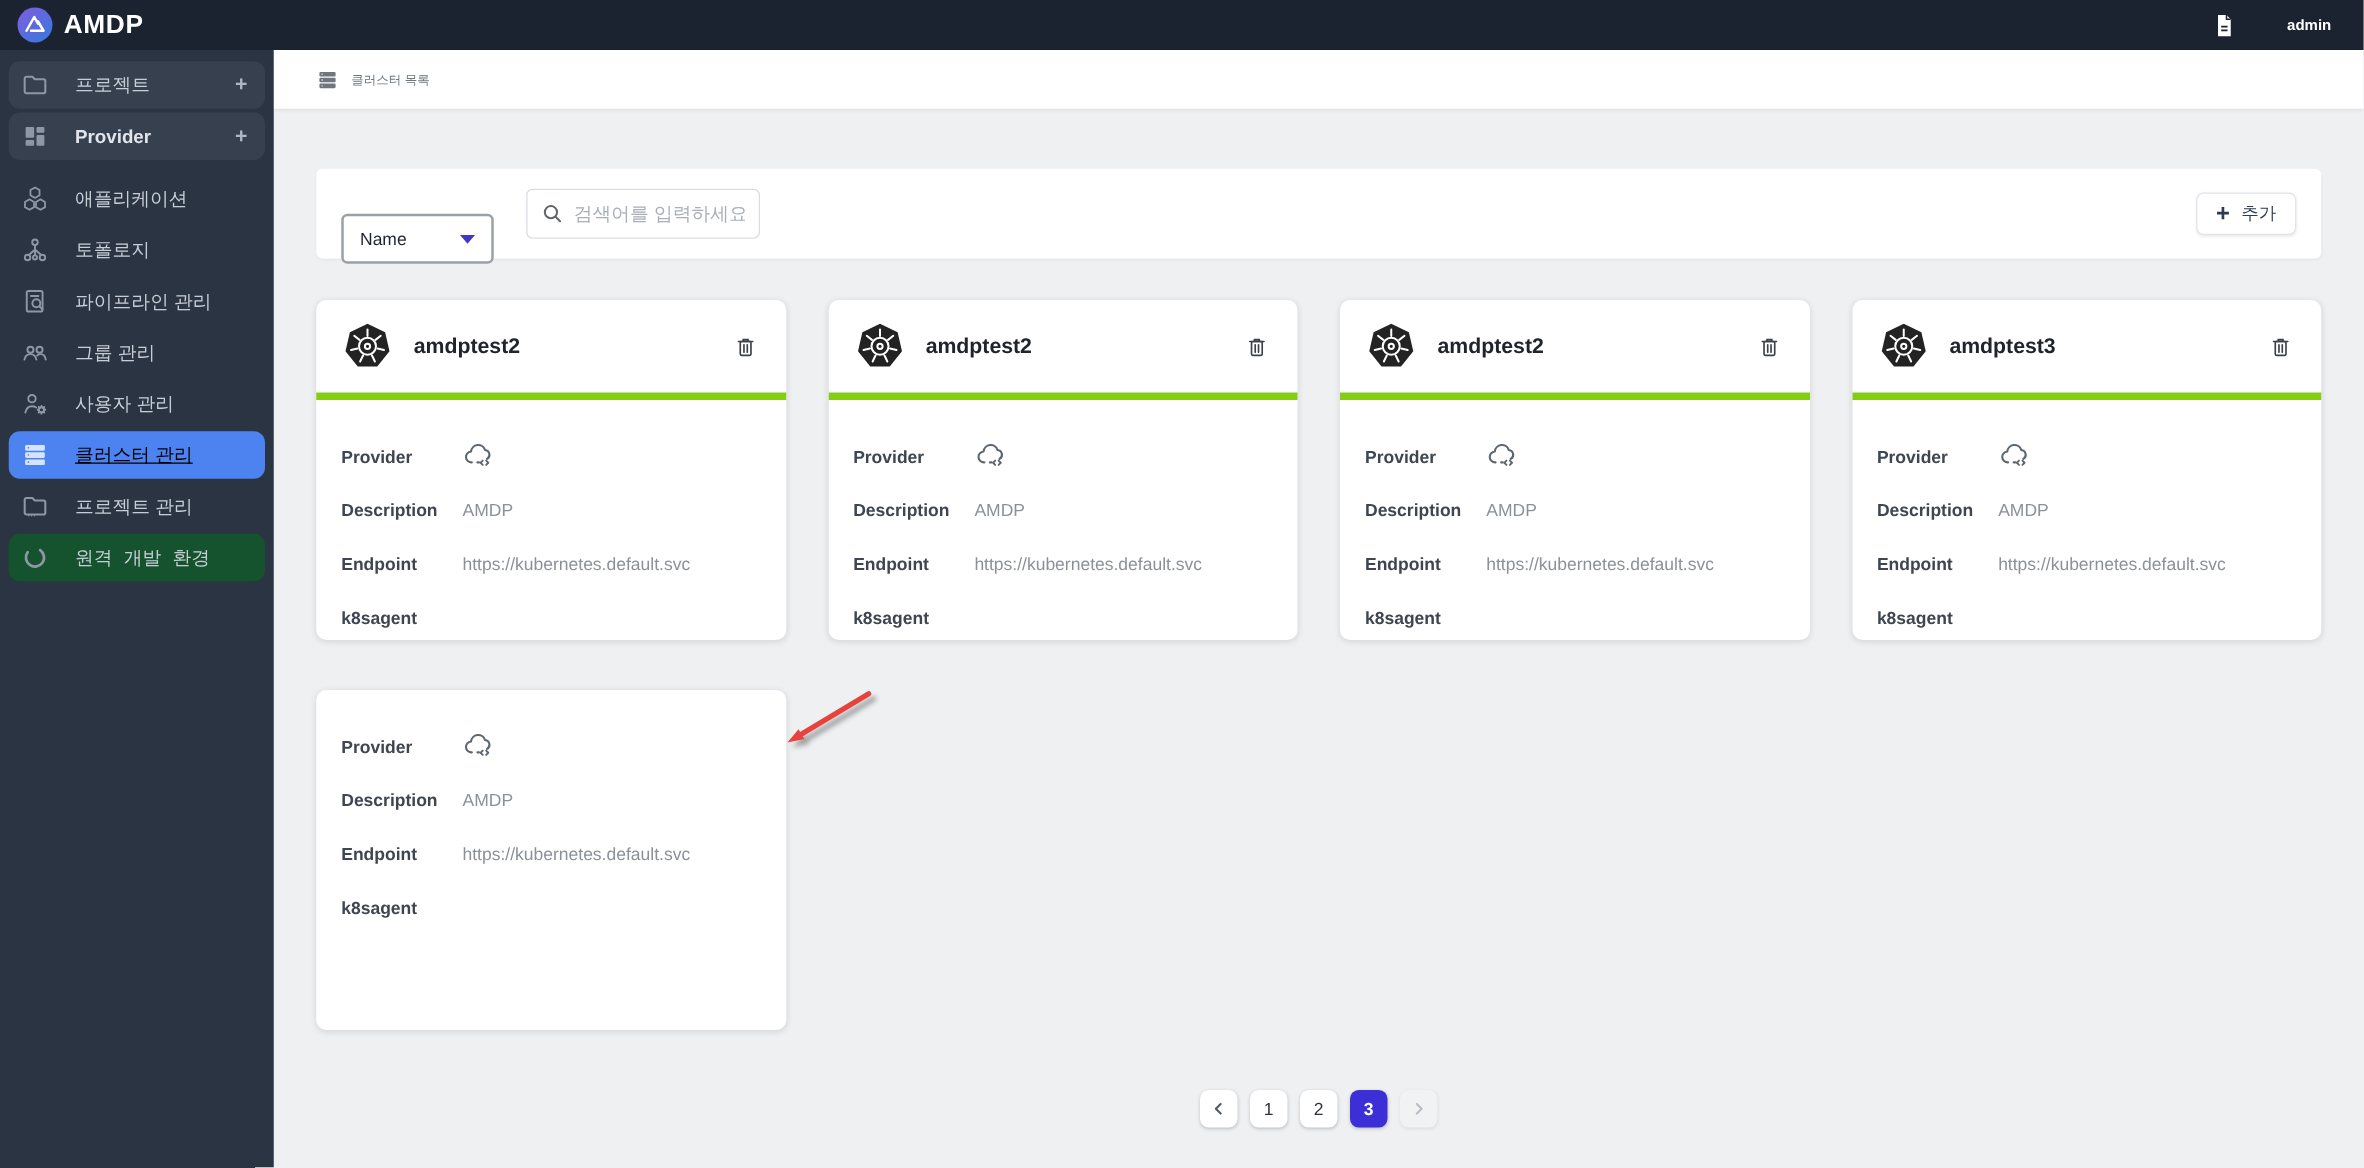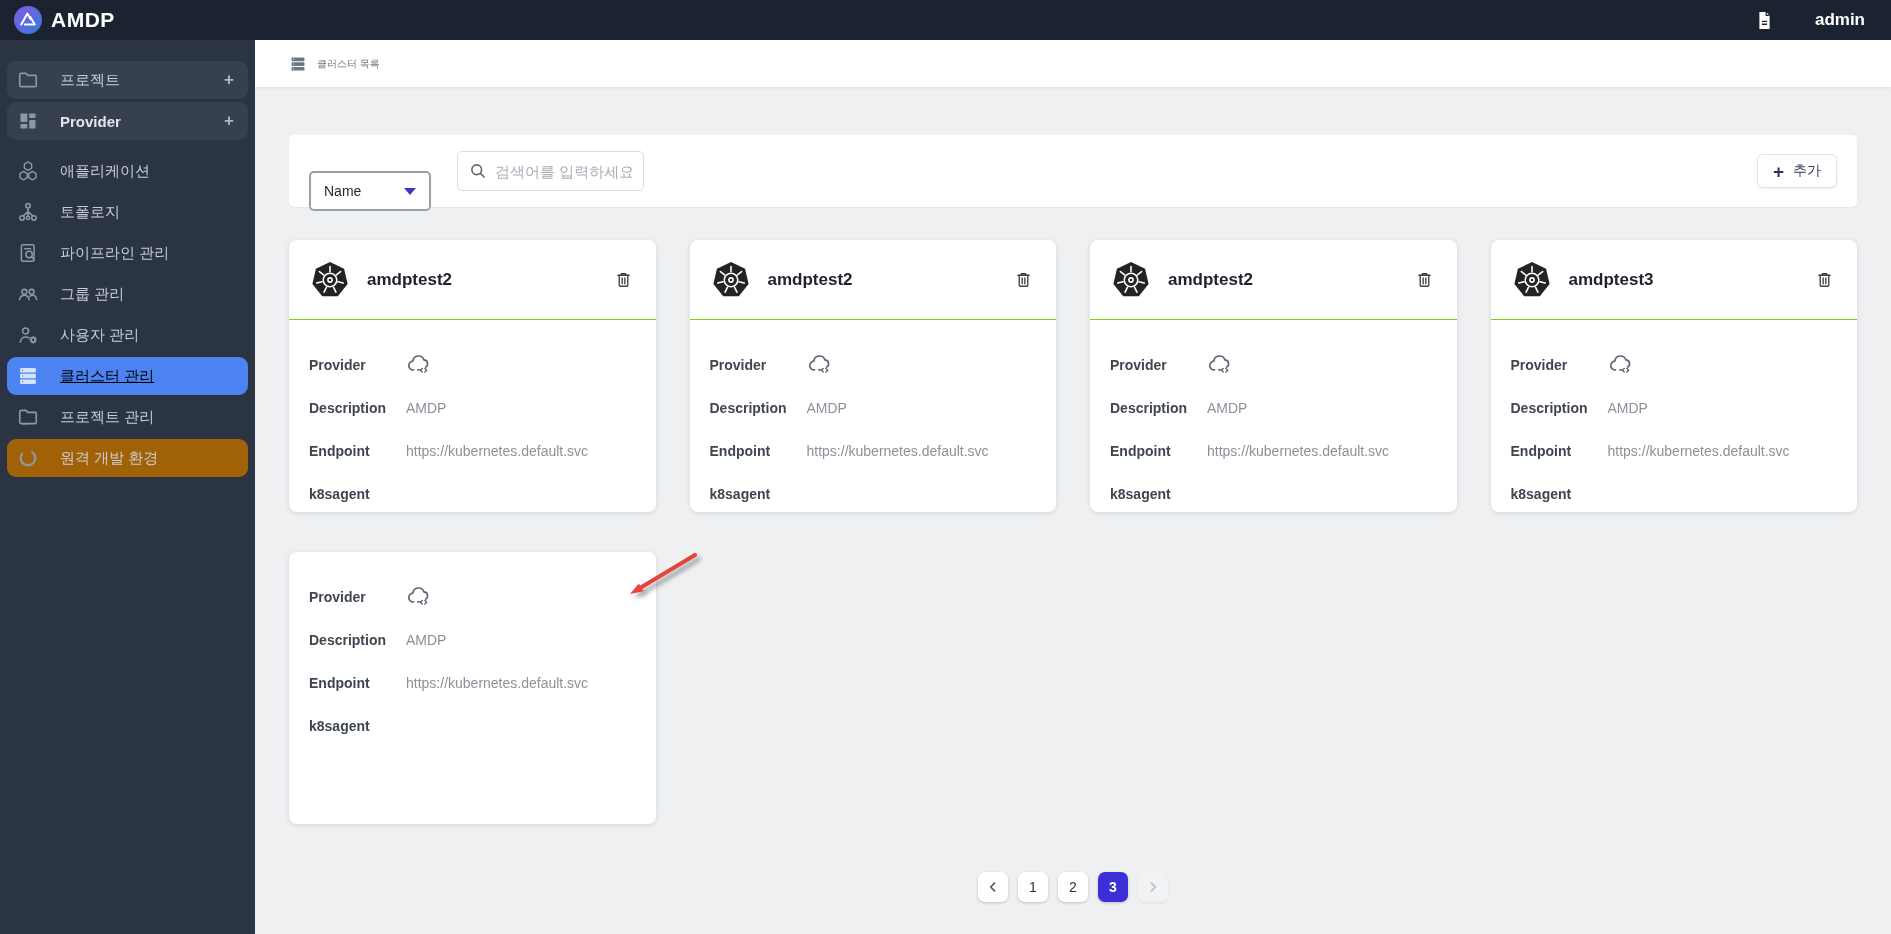--- a/index.html
+++ b/index.html
@@ -6,55 +6,55 @@
   html,body { width:1891px; height:934px; overflow:hidden; }
   body { font-family:"Liberation Sans", sans-serif; background:#eef0f2; position:relative; }
 
   
   .topbar { height:40px; background:#1b2330; display:flex; align-items:center; padding:0 14px; }
   .brand { display:flex; align-items:center; gap:9px; }
   .logo-circle { width:28px; height:28px; border-radius:50%; background:linear-gradient(140deg,#7a5fde 10%,#3f76dd 85%); display:flex; align-items:center; justify-content:center; }
   .brand-name { color:#fff; font-size:21px; font-weight:bold; letter-spacing:.5px; }
   .topbar-right { margin-left:auto; display:flex; align-items:center; gap:42px; padding-right:12px; }
   .doc-icon { display:flex; cursor:pointer; }
-  .admin-name { color:#fff; font-size:17px; font-weight:bold; cursor:pointer; }
+  .admin-name { color:#fff; font-size:12px; font-weight:bold; cursor:pointer; }
 
   
   .shell { display:flex; height:894px; }
-  .sidebar { width:255px; flex-shrink:0; background:#2b3443; padding-top:18px; }
+  .sidebar { width:219px; flex-shrink:0; background:#2b3443; padding-top:6px; }
   .nav-item { height:38px; margin:3px 7px; border-radius:9px; display:flex; align-items:center; padding:0 14px 0 8px; color:#c7cdd6; font-size:15px; cursor:pointer; }
   .nav-item .nav-icon { width:26px; height:24px; margin-right:19px; display:flex; align-items:center; justify-content:center; color:#8d97a5; flex-shrink:0; }
   .nav-label { flex:1; white-space:nowrap; }
   .nav-plus { color:#aeb6c2; font-size:17px; font-weight:bold; }
   .nav-item.group { background:#37404f; }
   .nav-item.bold .nav-label { font-weight:bold; color:#e2e6ec; }
   .nav-item.gap-after { margin-bottom:12px; }
   .nav-item.active { background:#4d83f0; color:#000000;text-decoration:underline; }
   .nav-item.active .nav-icon { color:#d4e3ff; }
-  .nav-item.hoverbg { background:#a16207; }
+  .nav-item.hoverbg { background:#14532d;font-family:Liberation Mono, monospace; }
 
   
   .main { flex:1; display:flex; flex-direction:column; overflow:hidden; }
   .breadcrumb-bar { height:47px; background:#fff; display:flex; align-items:center; gap:10px; padding:0 34px; color:#6e7680; font-size:10px; box-shadow:0 1px 3px rgba(20,25,35,.08); position:relative; z-index:2; }
   .content { flex:1; padding:48px 34px 0; position:relative; }
 
   
   .toolbar-card { background:#fff; border-radius:5px; height:72px; display:flex; align-items:center; padding:0 20px; box-shadow:0 1px 2px rgba(20,25,35,.05); }
   .filter-select { width:122px; height:40px; border:2px solid #99a0a8; border-radius:5px; background:#fff; display:flex; align-items:center; justify-content:space-between; padding:0 13px; font-size:14px; color:#1f2430; margin-right:26px; cursor:pointer;margin-top:40px; }
   .caret-down { width:0; height:0; border-left:6px solid transparent; border-right:6px solid transparent; border-top:7px solid #4137c6; }
   .search-box { width:187px; height:40px; border:1px solid #d9dde2; border-radius:5px; display:flex; align-items:center; gap:8px; padding:0 11px; background:#fff; }
   .search-box input { border:0; outline:0; width:100%; font-size:15px; color:#333; font-family:inherit; background:transparent; }
   .search-box input::placeholder { color:#a9afb8; }
   .add-btn { margin-left:auto; height:34px; border:1px solid #e1e4e8; border-radius:6px; background:#fff; display:flex; align-items:center; gap:9px; padding:0 15px; font-size:14px; color:#2c3a52; font-family:inherit; cursor:pointer; box-shadow:0 1px 2px rgba(20,25,35,.08); }
   .add-btn .plus-glyph { font-size:19px; font-weight:bold; color:#2c3a52; line-height:1; }
 
   
   .cards-grid { display:grid; grid-template-columns:repeat(4,1fr); column-gap:34px; row-gap:40px; margin-top:33px; }
   .card { background:#fff; border-radius:8px; box-shadow:0 1px 5px rgba(25,30,40,.12); height:272px; display:flex; flex-direction:column; }
-  .card-header { height:80px; display:flex; align-items:center; gap:16px; padding:0 20px; border-bottom:1px solid #84cc16; flex-shrink:0; }
+  .card-header { height:80px; display:flex; align-items:center; gap:16px; padding:0 20px; border-bottom:6px solid #84cc16; flex-shrink:0; }
   .k8s-badge { width:42px; height:40px; display:flex; flex-shrink:0; }
   .card-title { font-size:17px; font-weight:bold; color:#20242c; flex:1; }
   .trash-btn { background:none; border:0; padding:2px 3px; cursor:pointer; color:#3a4148; display:flex; }
   .trash-btn.focused { outline:2px solid #3f6bf0; }
   .card-body { padding:17px 20px; font-size:14px; }
   .field-row { display:flex; align-items:center; min-height:31px;margin-top:12px; }
   .field-label { width:97px; font-weight:bold; color:#3f4650; flex-shrink:0; }
   .field-value { color:#8b9199; }
   .provider-cloud { color:#5c6673; display:flex; }
 

